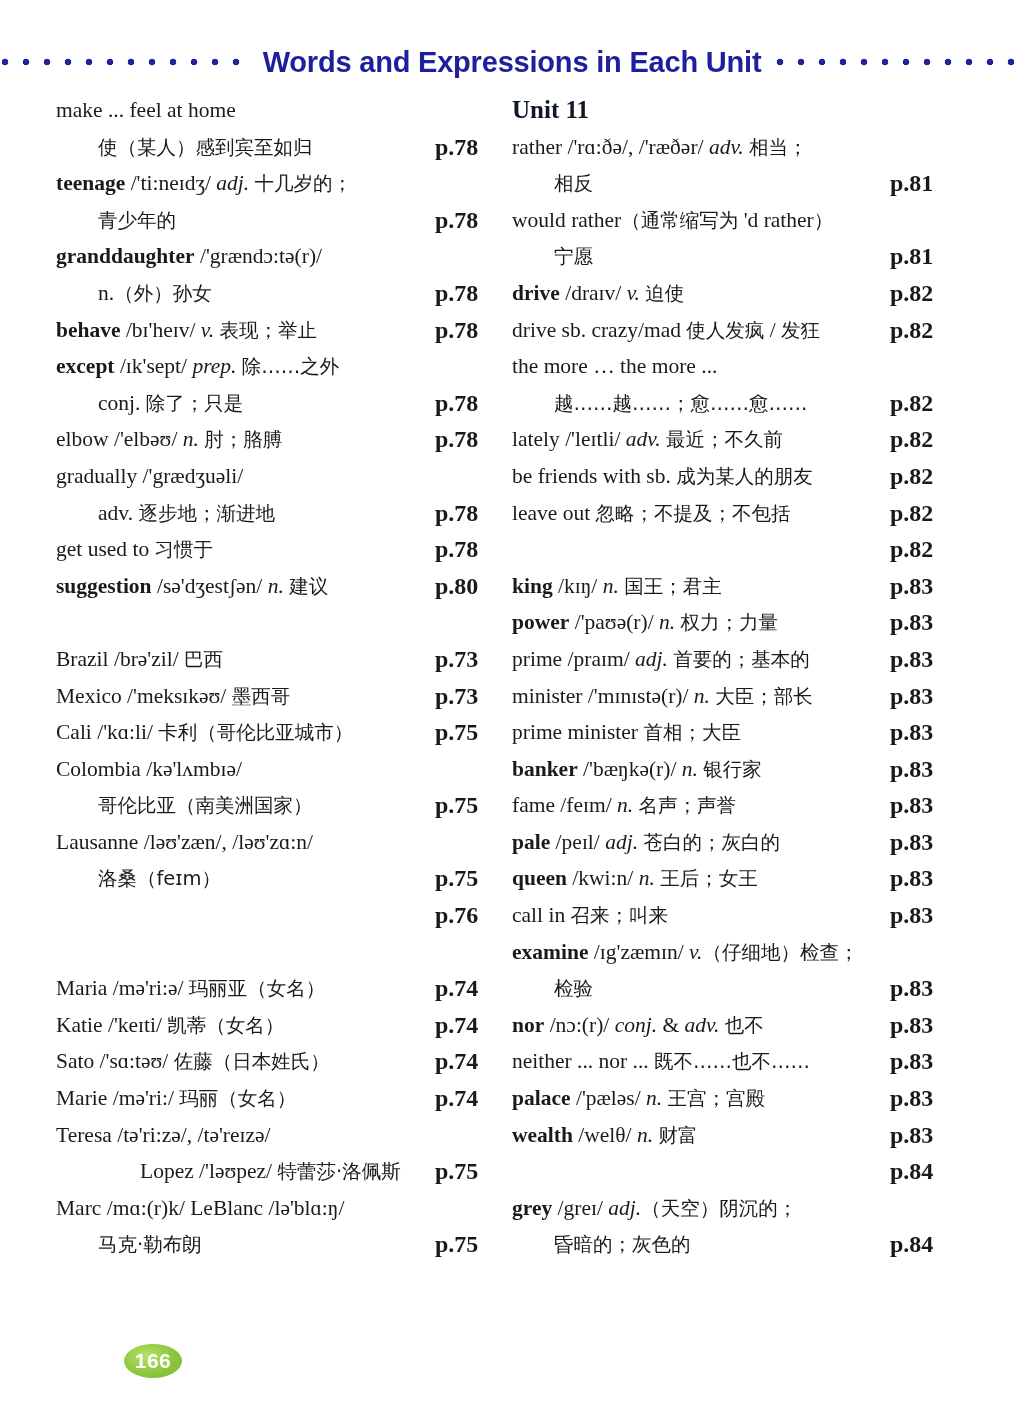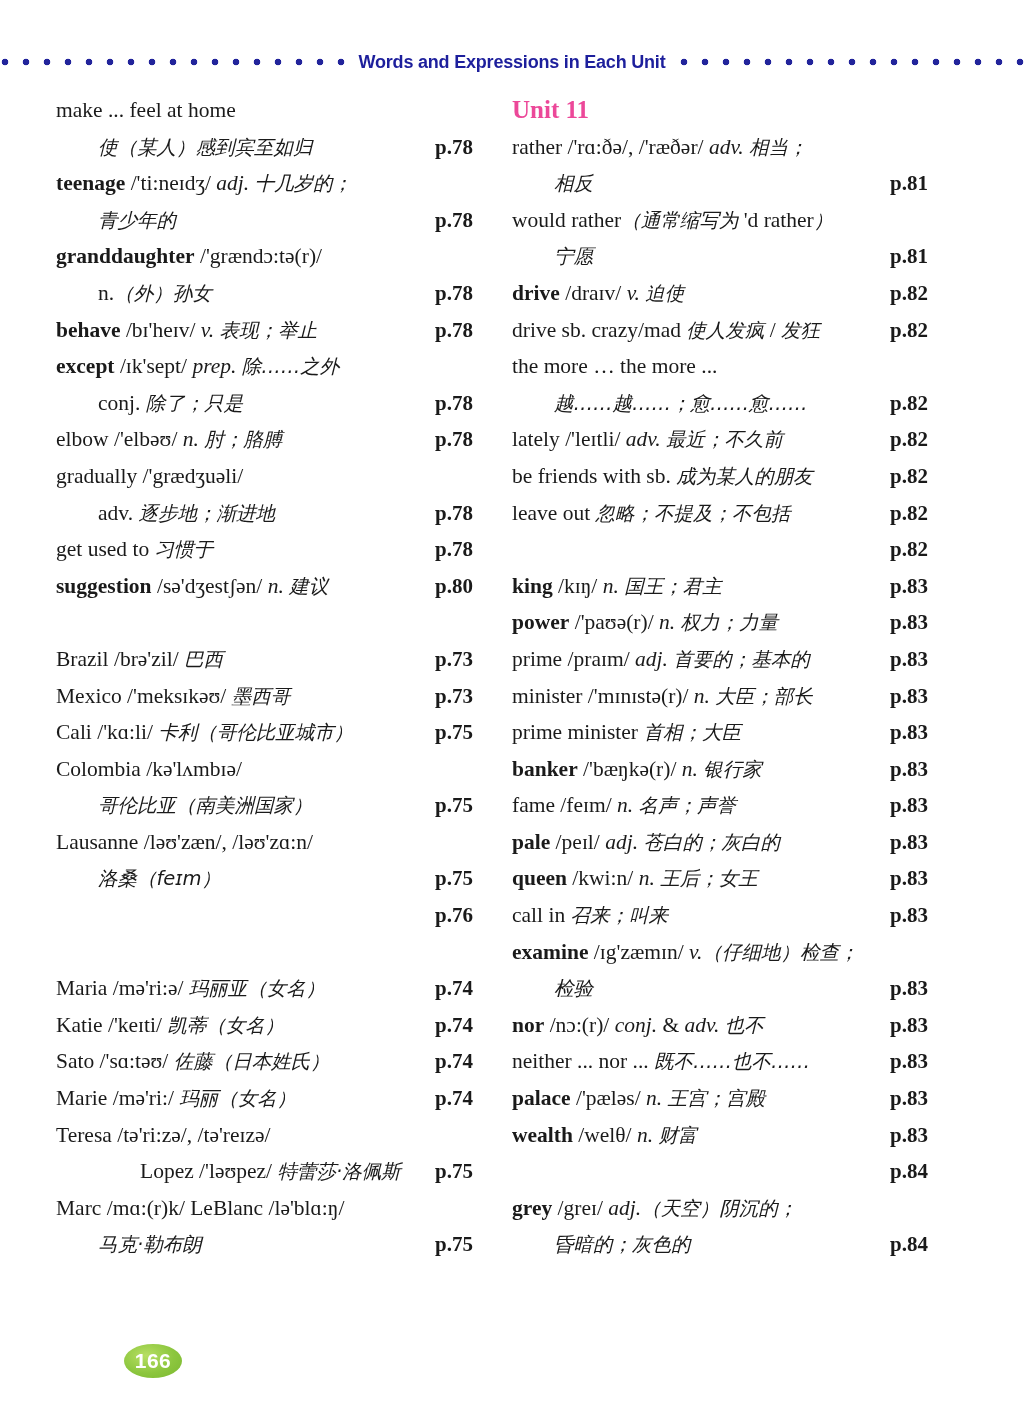--- a/index.html
+++ b/index.html
@@ -24,70 +24,70 @@
     background-image:radial-gradient(circle at 5px 5px, #22249b 3.1px, rgba(255,255,255,0) 3.6px);
     background-size:21px 10px;background-repeat:repeat-x;
     background-position:left center;
   }
   .dots.right{background-position:left center;}
   .header-title{
     flex:0 0 auto;
     padding:0 14px;
     font-family:"Liberation Sans","DejaVu Sans",sans-serif;
     font-weight:bold;
-    font-size:18px;
+    font-size:29px;
     letter-spacing:-0.2px;
     color:#1d1f9c;
     white-space:nowrap;
   }
 
   
   .columns{
     position:absolute;left:0;top:92px;width:1024px;
   }
   .col{
     position:absolute;top:0;
   }
   .col-left{left:56px;width:430px;}
   .col-right{left:512px;width:440px;}
 
   .unit-title{
     font-family:"Liberation Serif","DejaVu Serif",serif;
     font-weight:bold;
     font-size:25px;
-    color:#ec4899;
+    color:#0f172a;
     line-height:36.6px;
     height:36.6px;
     white-space:nowrap;
   }
 
   .entry{
     position:relative;
     line-height:36.6px;
     height:36.6px;
     font-size:21.5px;
     white-space:nowrap;
   }
   .entry.blank{height:36.6px;}
   .entry .txt{display:inline-block;}
   .entry .pg{
     position:absolute;top:0;
     font-weight:bold;
-    font-size:21px;
+    font-size:24px;
     letter-spacing:0px;
   }
   .col-left .entry .pg{left:379px;}
   .col-right .entry .pg{left:378px;}
 
   .ind1{padding-left:42px;}
   .ind2{padding-left:84px;}
 
   .b{font-weight:bold;text-align:right;}
   .i{font-style:italic;}
-  .cn{font-family:"DejaVu Sans","Liberation Sans",sans-serif;font-size:19.5px;font-style:italic;}
+  .cn{font-family:"DejaVu Sans","Liberation Sans",sans-serif;font-size:19.5px;}
 
   
   .page-badge{
     position:absolute;left:124px;top:1344px;
     width:58px;height:34px;border-radius:50%;
     background:radial-gradient(ellipse at 38% 34%, #b7df63 0%, #8cc63e 55%, #7ab82f 100%);
     display:flex;align-items:center;justify-content:center;text-align:center;
   }
   .page-badge span{
     font-family:"Liberation Sans","DejaVu Sans",sans-serif;

